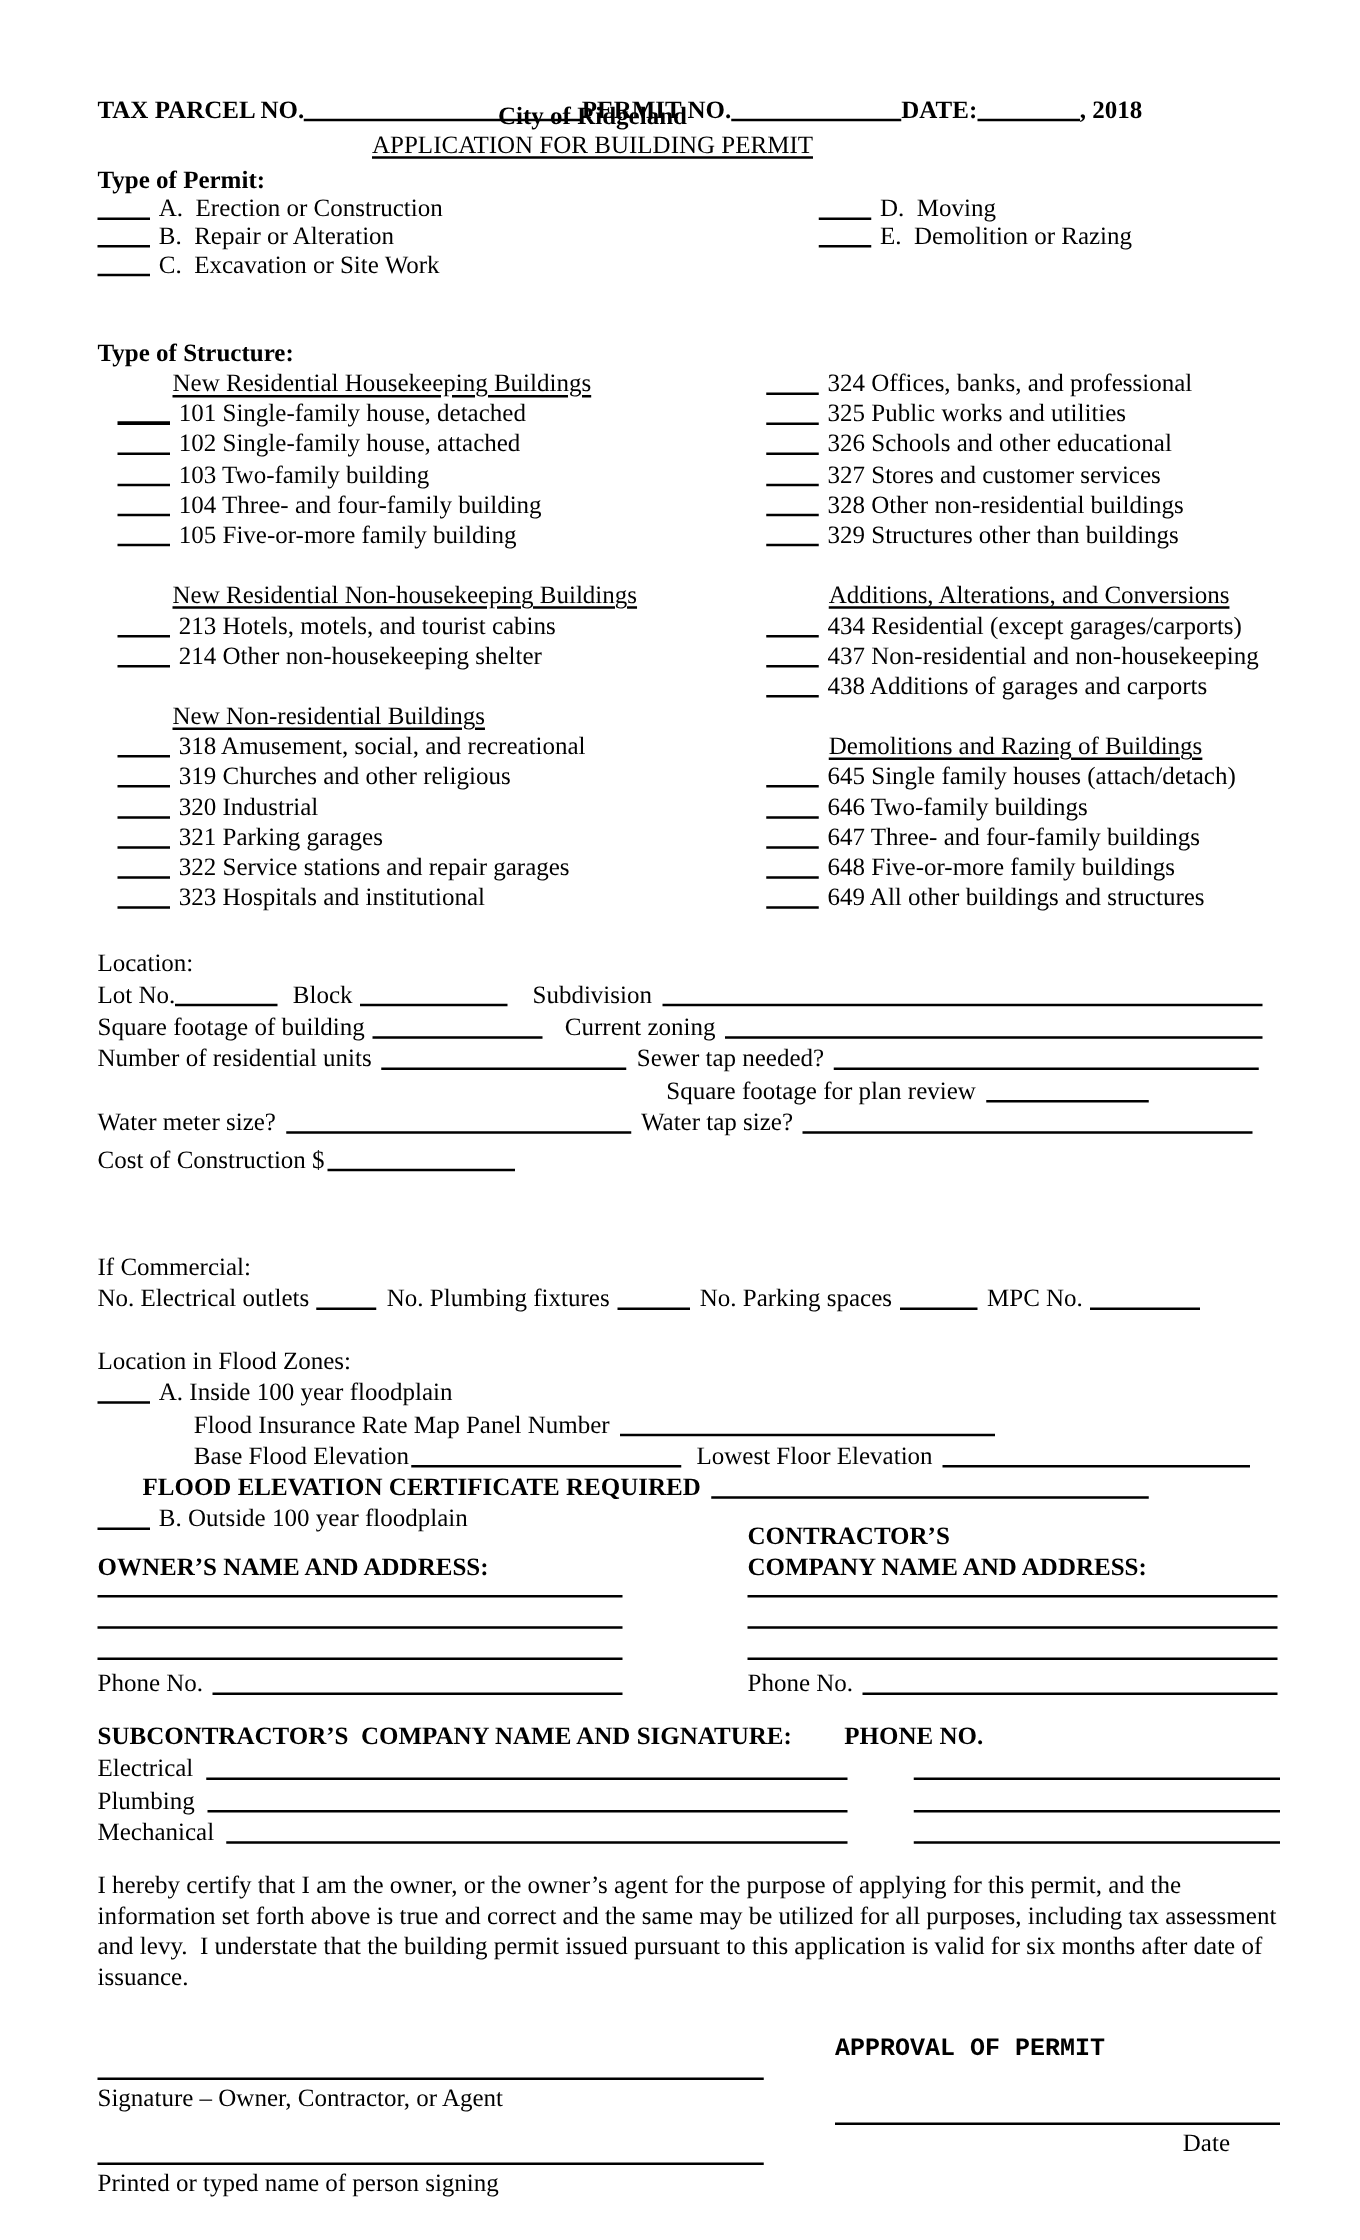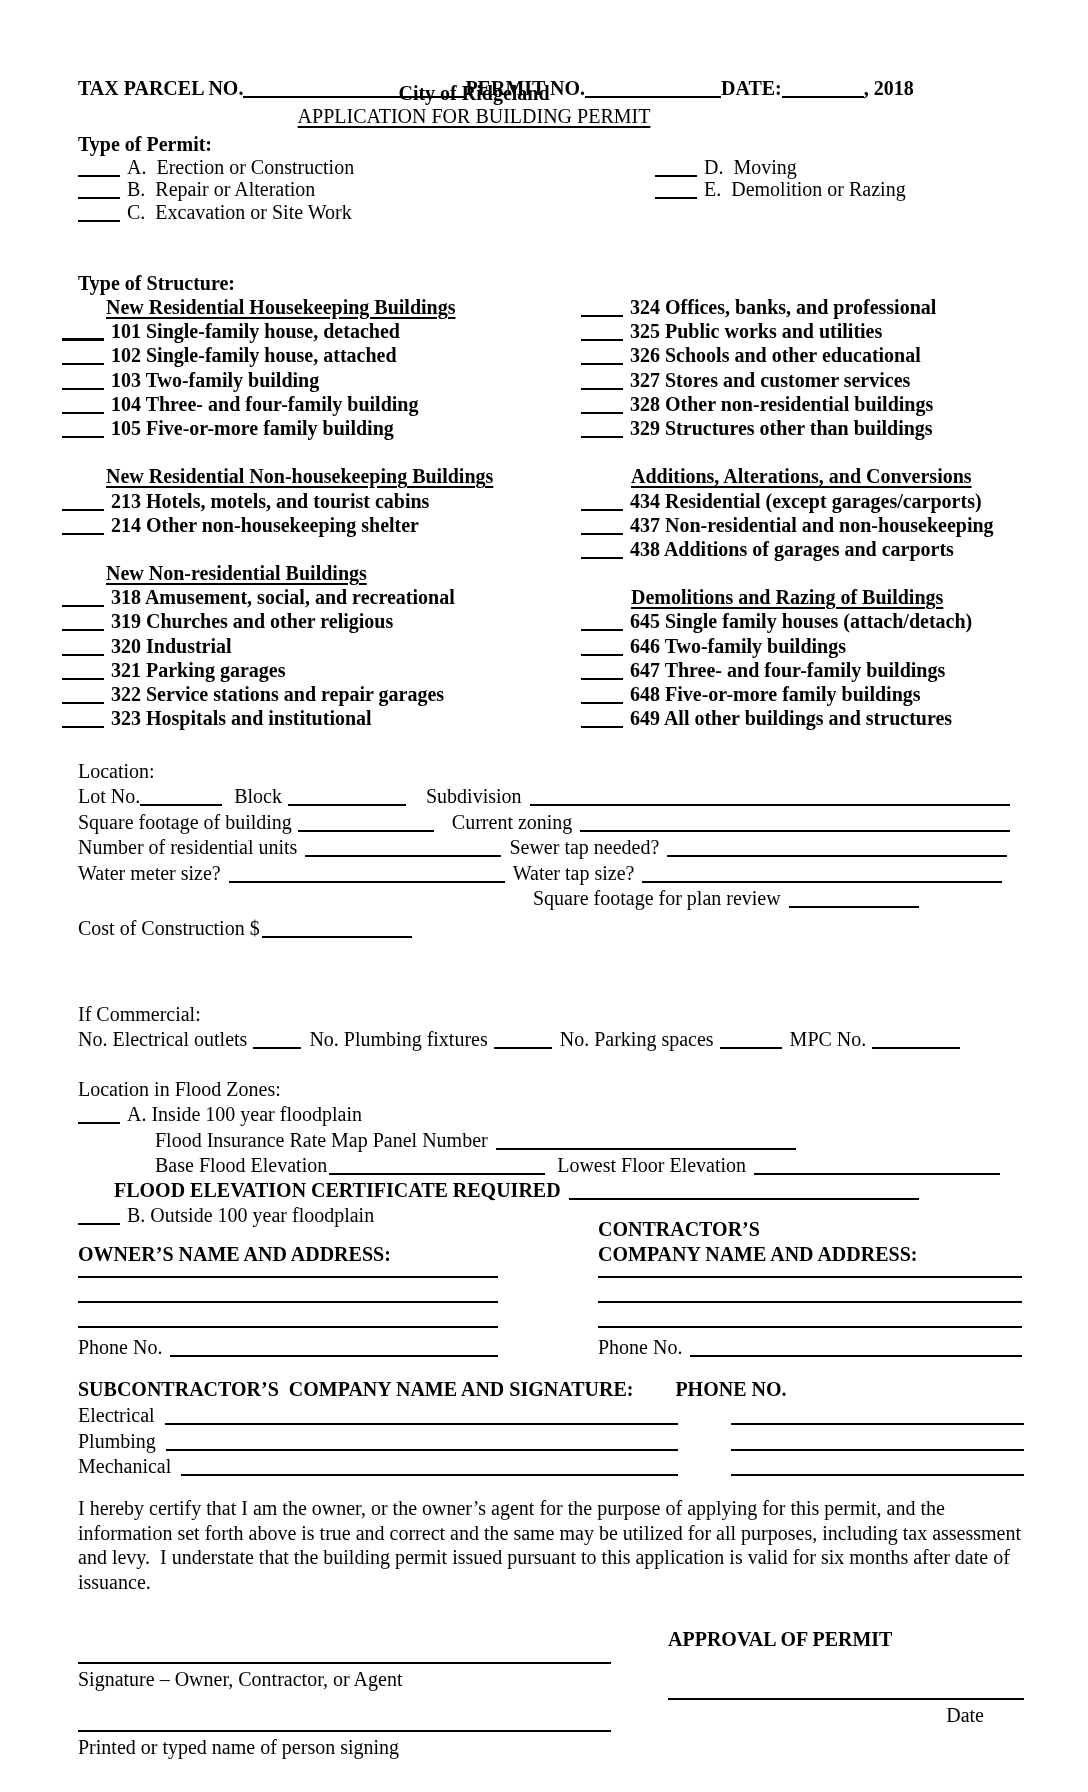--- a/index.html
+++ b/index.html
@@ -46,21 +46,21 @@
     <div class="prow">
       <span class="pcl"><span class="bl" style="width:42px"></span><span class="it pre">B.  Repair or Alteration</span></span>
       <span class="pcr"><span class="bl" style="width:42px;margin-left:10px"></span><span class="it pre">E.  Demolition or Razing</span></span>
     </div>
     <div class="prow">
       <span class="pcl"><span class="bl" style="width:42px"></span><span class="it pre">C.  Excavation or Site Work</span></span>
     </div>
   </div>
 
   <div class="abs b" style="top:272px;left:78px;">Type of Structure:</div>
-  <div class="abs" style="top:296px;left:62px;right:30px;font-weight:bold;">
+  <div class="abs" style="top:296px;left:94px;right:30px;">
     <div class="srow">
         <span class="scl"><span class="sh u">New Residential Housekeeping Buildings</span></span>
         <span class="scr"><span class="bl" style="width:42px;margin-left:10px"></span><span class="it">324 Offices, banks, and professional</span></span>
       </div>
     <div class="srow">
         <span class="scl"><span class="bl bl3" style="width:42px"></span><span class="it">101 Single-family house, detached</span></span>
         <span class="scr"><span class="bl" style="width:42px;margin-left:10px"></span><span class="it">325 Public works and utilities</span></span>
       </div>
     <div class="srow">
         <span class="scl"><span class="bl" style="width:42px"></span><span class="it">102 Single-family house, attached</span></span>
@@ -123,22 +123,22 @@
         <span class="scl"><span class="bl" style="width:42px"></span><span class="it">323 Hospitals and institutional</span></span>
         <span class="scr"><span class="bl" style="width:42px;margin-left:10px"></span><span class="it">649 All other buildings and structures</span></span>
       </div>
   </div>
 
   <div class="abs" style="top:760px;left:78px;width:946px;">
     <div class="lrow">Location:</div>
     <div class="lrow"><span>Lot No.</span><span class="bl" style="width:82px"></span><span style="margin-left:12px">Block</span><span class="bl" style="width:118px;margin-left:6px"></span><span style="margin-left:20px">Subdivision</span><span class="bl" style="width:480px;margin-left:8px"></span></div>
     <div class="lrow"><span>Square footage of building</span><span class="bl" style="width:136px;margin-left:6px"></span><span style="margin-left:18px">Current zoning</span><span class="bl" style="width:430px;margin-left:8px"></span></div>
     <div class="lrow"><span>Number of residential units</span><span class="bl" style="width:196px;margin-left:8px"></span><span style="margin-left:8px">Sewer tap needed?</span><span class="bl" style="width:340px;margin-left:8px"></span></div>
+    <div class="lrow"><span style="margin-left:455px">Square footage for plan review</span><span class="bl" style="width:130px;margin-left:8px"></span></div>
     <div class="lrow"><span>Water meter size?</span><span class="bl" style="width:276px;margin-left:8px"></span><span style="margin-left:8px">Water tap size?</span><span class="bl" style="width:360px;margin-left:8px"></span></div>
-    <div class="lrow"><span style="margin-left:455px">Square footage for plan review</span><span class="bl" style="width:130px;margin-left:8px"></span></div>
     <div class="lrow" style="margin-top:5px"><span>Cost of Construction $</span><span class="bl" style="width:150px;margin-left:2px"></span></div>
   </div>
 
   <div class="abs" style="top:1003px;left:78px;width:946px;">
     <div class="lrow">If Commercial:</div>
     <div class="lrow"><span>No. Electrical outlets</span><span class="bl" style="width:48px;margin-left:6px"></span><span style="margin-left:8px">No. Plumbing fixtures</span><span class="bl" style="width:58px;margin-left:6px"></span><span style="margin-left:8px">No. Parking spaces</span><span class="bl" style="width:62px;margin-left:6px"></span><span style="margin-left:8px">MPC No.</span><span class="bl" style="width:88px;margin-left:6px"></span></div>
   </div>
 
   <div class="abs" style="top:1078px;left:78px;width:946px;">
     <div class="frow">Location in Flood Zones:</div>
@@ -184,21 +184,21 @@
           <span>Mechanical</span>
           <span class="bl" style="flex:1;margin-left:10px"></span>
         </span>
         <span class="bl" style="width:293px;margin-left:53px"></span>
       </div>
   </div>
 
   <div class="abs cert" style="top:1496px;left:78px;">I hereby certify that I am the owner, or the owner’s agent for the purpose of applying for this permit, and the information set forth above is true and correct and the same may be utilized for all purposes, including tax assessment and levy.  I understate that the building permit issued pursuant to this application is valid for six months after date of issuance.</div>
 
   <div class="abs" style="top:1628px;left:78px;width:946px;height:164px;">
-    <div class="abs b" style="left:590px;top:0;">APPROVAL OF PERMIT</div>
+    <div class="abs b" style="left:590px;top:0;font-family:Liberation Mono, monospace;">APPROVAL OF PERMIT</div>
     <div class="hline" style="left:0;top:34px;width:533px;"></div>
     <div class="abs" style="left:0;top:40px;">Signature – Owner, Contractor, or Agent</div>
     <div class="hline" style="left:590px;top:70px;width:356px;"></div>
     <div class="abs" style="left:590px;top:76px;width:356px;text-align:right;padding-right:40px;box-sizing:border-box;">Date</div>
     <div class="hline" style="left:0;top:102px;width:533px;"></div>
     <div class="abs" style="left:0;top:108px;">Printed or typed name of person signing</div>
   </div>
 
 </div>
 

